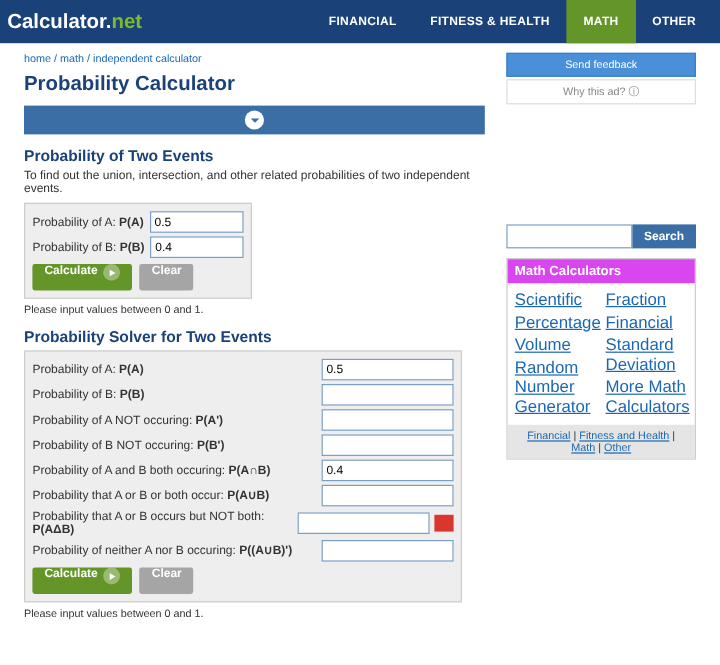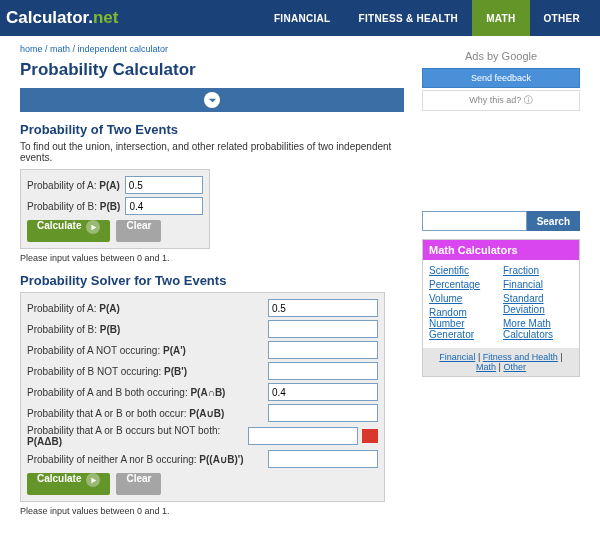--- a/index.html
+++ b/index.html
@@ -37,21 +37,21 @@
 .btn-circle svg{fill:#fff}
 .note{font-size:9px;margin-top:4px;color:#333}
 .ads-title{text-align:center;color:#888;font-size:11px;margin:6px 0}
 .send-fb{background:#4a90d9;color:#fff;text-align:center;font-size:9px;padding:4px 0;cursor:pointer;border:1px solid #3a7ec4}
 .why-ad{border:1px solid #ddd;text-align:center;font-size:9px;color:#888;padding:3px 0;margin-top:2px;cursor:pointer}
 .search-row{display:flex;margin-top:100px}
 .search-row input{flex:1;border:1px solid #7a9fc4;height:20px;padding:0 3px}
 .search-btn{background:#3a6ea5;color:#fff;border:none;font-size:10px;padding:0 10px;cursor:pointer;font-weight:bold}
 .side-panel{margin-top:8px;border:1px solid #ccc}
 .side-panel-title{background:#d946ef;color:#fff;font-size:11px;font-weight:bold;padding:4px 6px}
-.side-links{display:flex;padding:5px 6px;font-size:10px;gap:4px}
+.side-links{display:flex;padding:5px 6px;font-size:14px;gap:4px}
 .side-links .colA,.side-links .colB{flex:1}
 .side-links a{color:#1a68b3;text-decoration:underline;display:block;margin-bottom:3px;cursor:pointer}
 .side-footer{background:#e5e5e5;padding:4px 6px;font-size:9px;text-align:center}
 .side-footer a{color:#1a68b3;text-decoration:underline;cursor:pointer}
 .red-icon{width:16px;height:14px;background:#d9362d;display:inline-block}
 </style>
 </head>
 <body>
 
 <div class="header">
@@ -162,21 +162,20 @@
             </span>
           </button>
           <button class="btn btn-clear">Clear</button>
         </div>
       </div>
     <div class="note">Please input values between 0 and 1.</div>
 
   </div>
 
   <div class="sidebar">
-    <div class="ads-title">Ads by Google</div>
     <div class="send-fb">Send feedback</div>
     <div class="why-ad">Why this ad? ⓘ</div>
     <div class="search-row">
       <input type="text" style="">
       <button class="search-btn">Search</button>
     </div>
     <div class="side-panel">
       <div class="side-panel-title">Math Calculators</div>
       <div class="side-links">
         <div class="colA">

